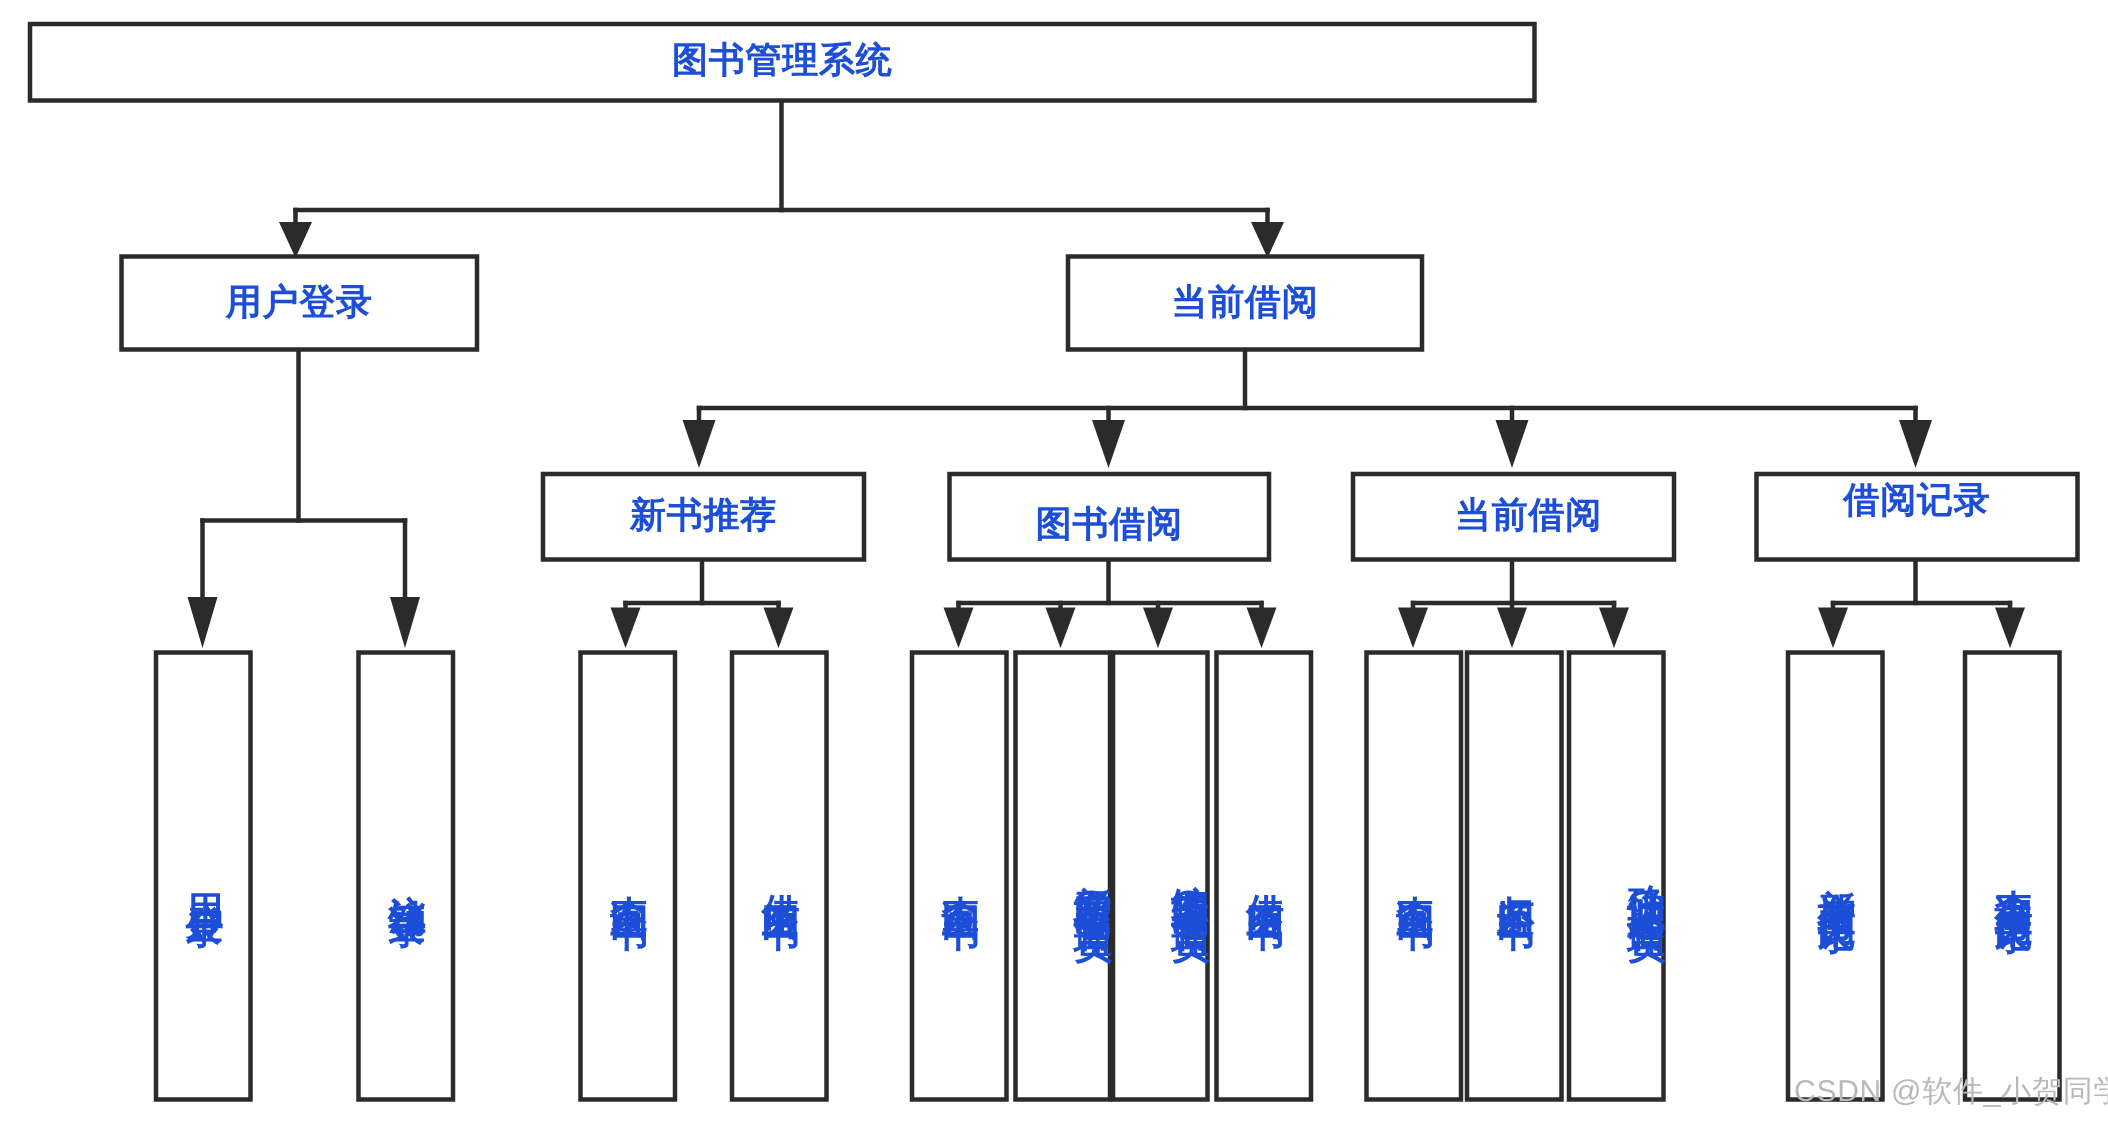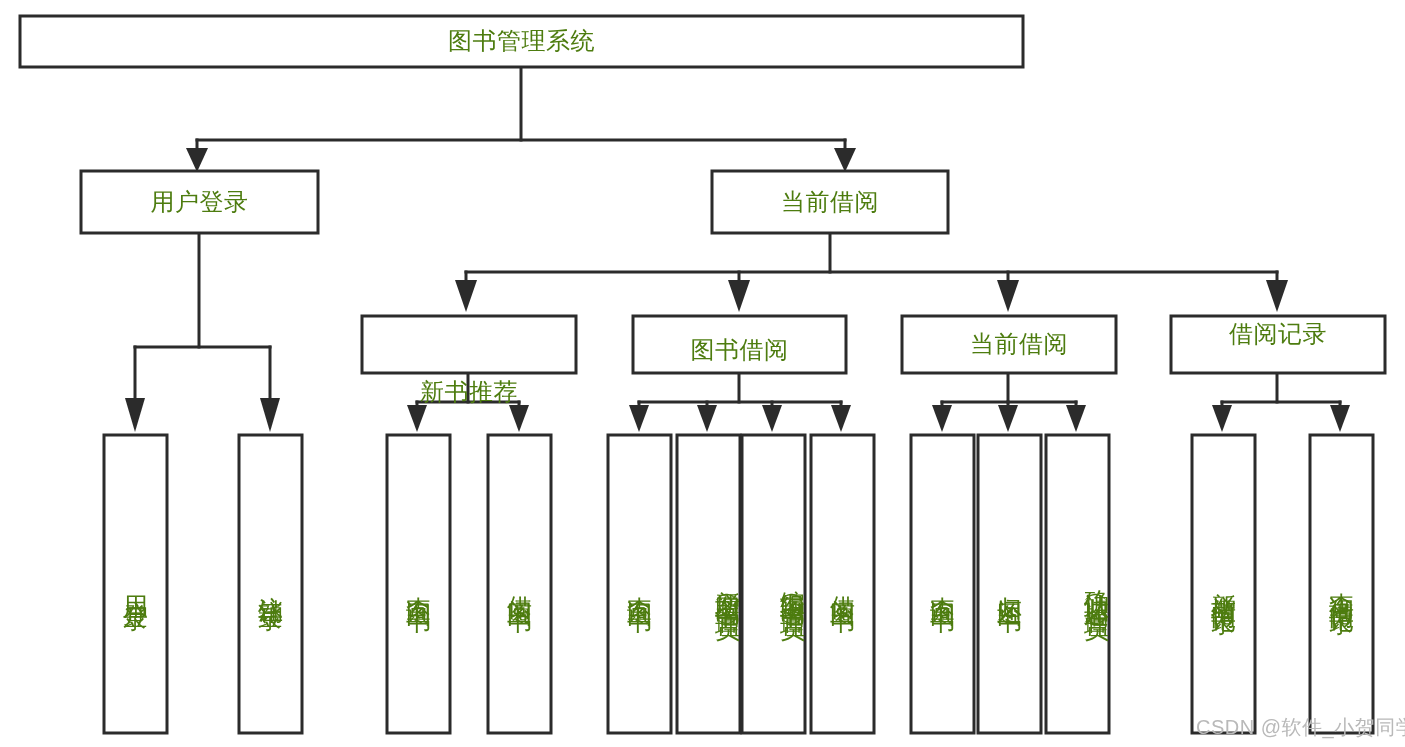--- a/index.html
+++ b/index.html
@@ -38,24 +38,25 @@
   }
   .arrow-head {
     fill: #2b2b2b;
     stroke: none;
   }
   .node-label {
     position: absolute;
     display: flex;
     align-items: center;
     justify-content: center;
-    color: #4d7c0f;
+    color: #1d4ed8;
     font-family: "Liberation Sans", "DejaVu Sans", sans-serif;
     pointer-events: none;
     box-sizing: border-box;
+    font-weight: bold;
   }
   .node-label.horizontal {
     font-size: 24px;
     line-height: 1.2;
     letter-spacing: 0.5px;
     white-space: nowrap;
   }
   .node-label.vertical {
     writing-mode: vertical-rl;
     text-orientation: upright;
@@ -185,21 +186,21 @@
     <rect class="box-rect" x="1192" y="435" width="63" height="298"></rect>
     <rect class="box-rect" x="1310" y="435" width="63" height="298"></rect>
 
   </svg>
 
   <div class="node-label horizontal" style="left:20px;  top:16px;  width:1003px; height:51px;">图书管理系统</div>
 
   <div class="node-label horizontal" style="left:81px;  top:171px; width:237px; height:62px;">用户登录</div>
   <div class="node-label horizontal" style="left:712px; top:171px; width:236px; height:62px;">当前借阅</div>
 
-  <div class="node-label horizontal" style="left:362px;  top:316px; width:214px; height:57px;margin-top:48px;">新书推荐</div>
+  <div class="node-label horizontal" style="left:362px;  top:316px; width:214px; height:57px;">新书推荐</div>
   <div class="node-label horizontal" style="left:633px;  top:316px; width:213px; height:68px;">图书借阅</div>
   <div class="node-label horizontal" style="left:902px;  top:316px; width:214px; height:57px;padding-left:20px;">当前借阅</div>
   <div class="node-label horizontal" style="left:1171px; top:312px; width:214px; height:44px;">借阅记录</div>
 
   <div class="node-label vertical centered" style="left:104px; top:435px; width:63px; height:298px;">用户登录</div>
   <div class="node-label vertical centered" style="left:239px; top:435px; width:63px; height:298px;">注销登录</div>
 
   <div class="node-label vertical centered" style="left:387px; top:435px; width:63px; height:298px;">查询图书</div>
   <div class="node-label vertical centered" style="left:488px; top:435px; width:63px; height:298px;">借阅图书</div>
 

